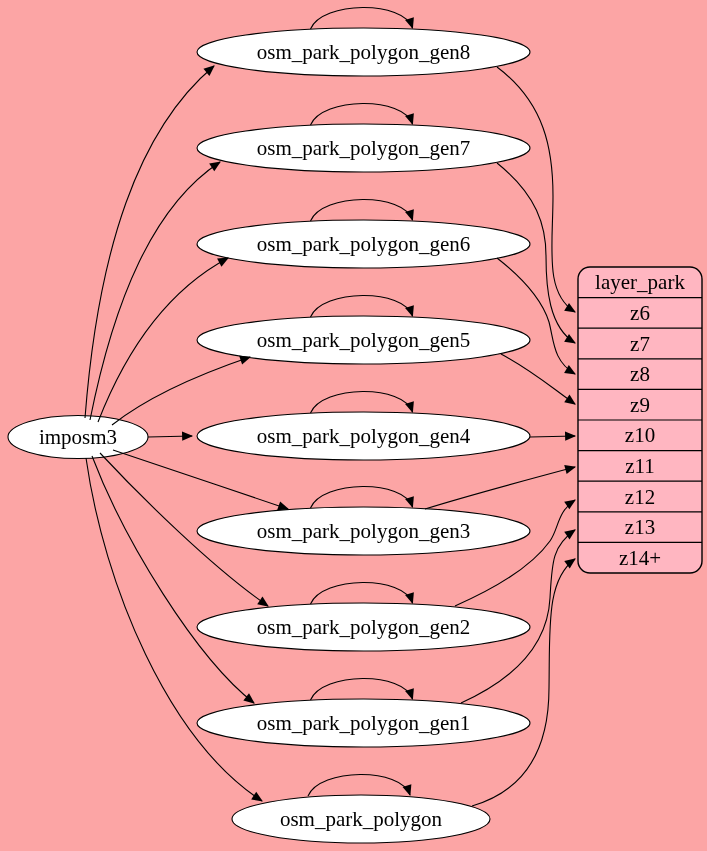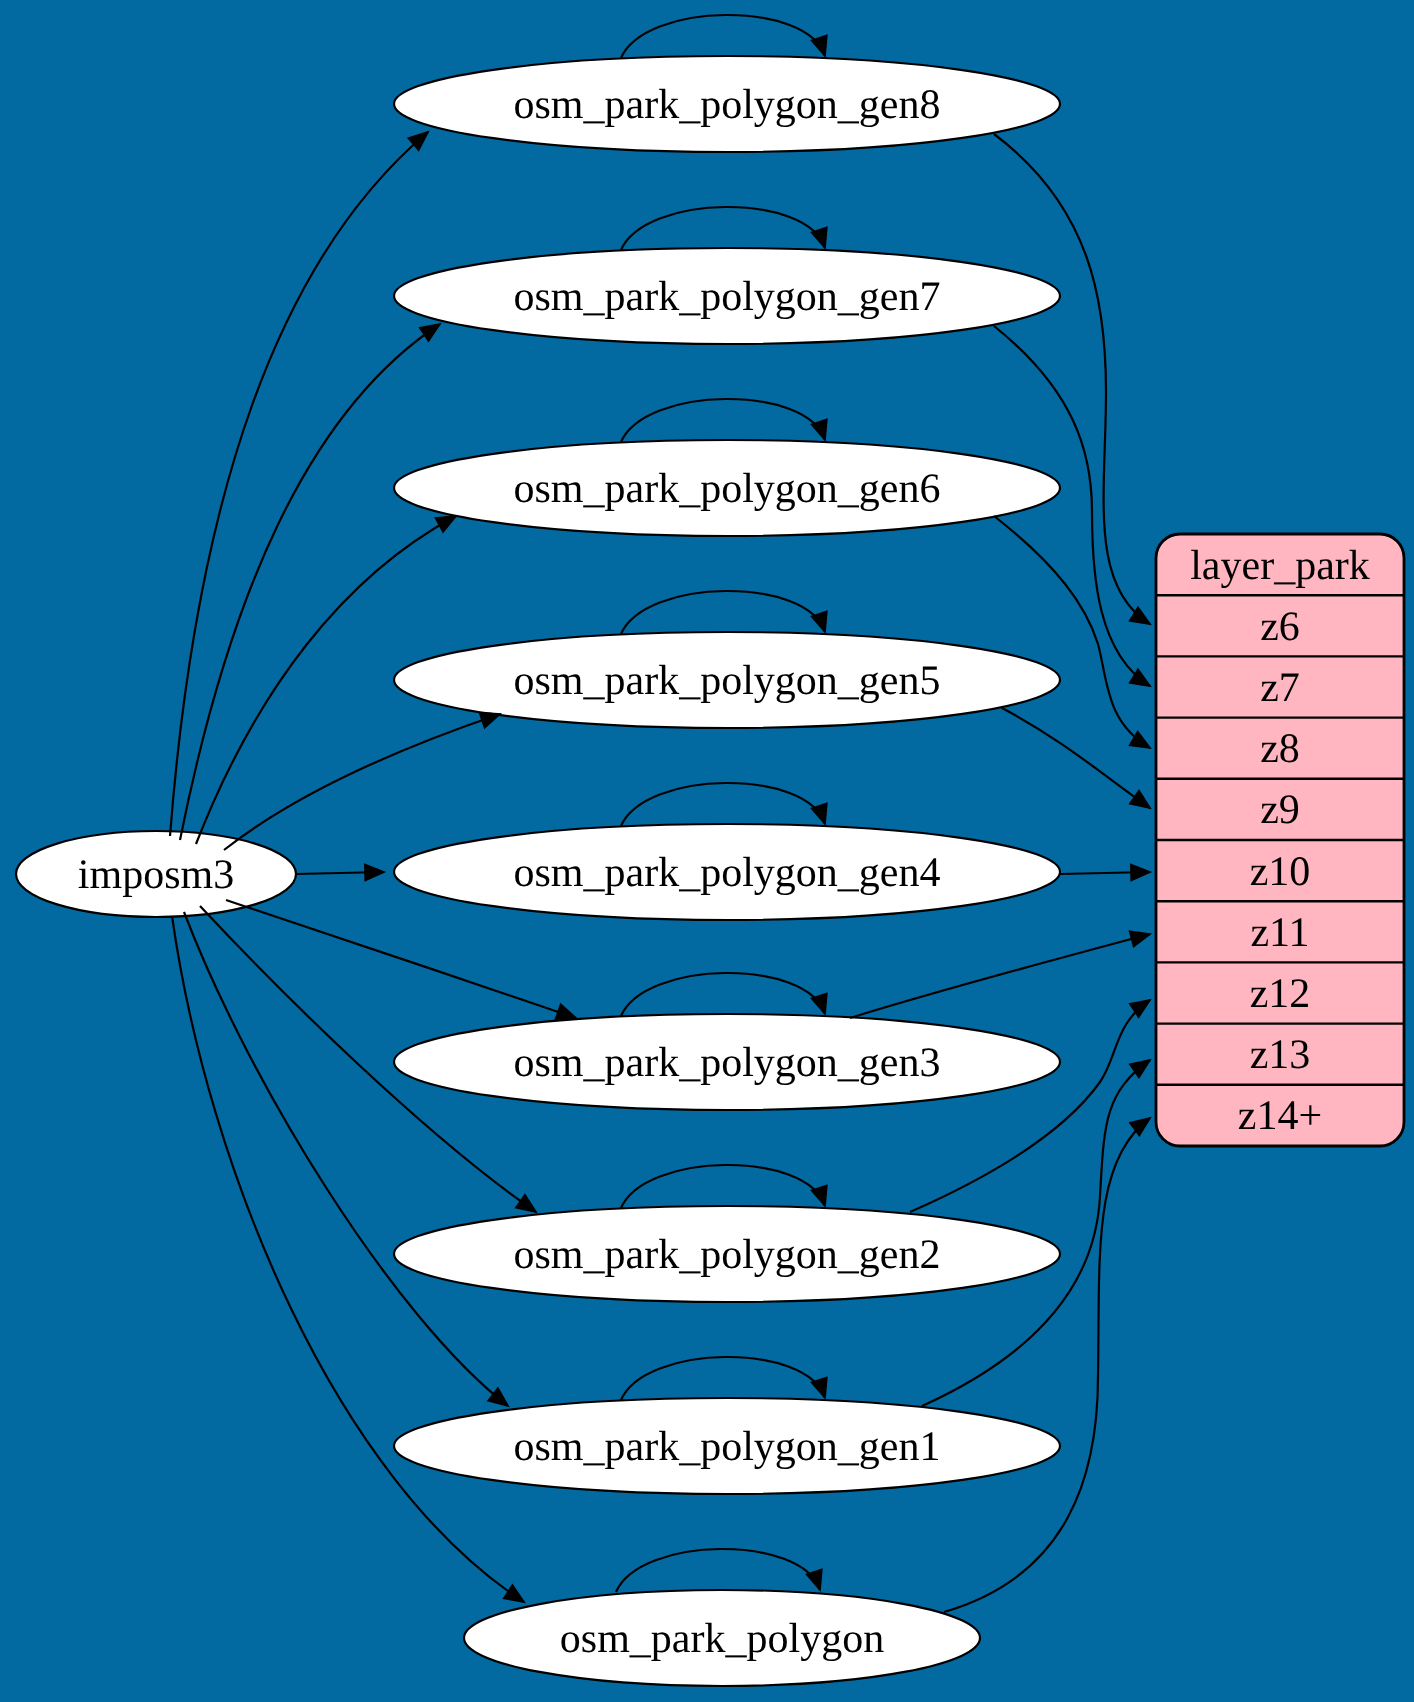--- a/index.html
+++ b/index.html
@@ -1,19 +1,19 @@
 <!DOCTYPE html>
 <html><head>
 <meta charset="utf-8">
 <style>
   html, body { margin: 0; padding: 0; background: #ffffff; }
   .page {
     width: 707px;
     height: 851px;
-    background: #0369a1;
+    background: #fca5a5;
     position: relative;
     overflow: hidden;
   }
   svg text {
     font-family: "Liberation Serif", "DejaVu Serif", serif;
     font-size: 21px;
     fill: #000000;
   }
 </style>
 </head>

